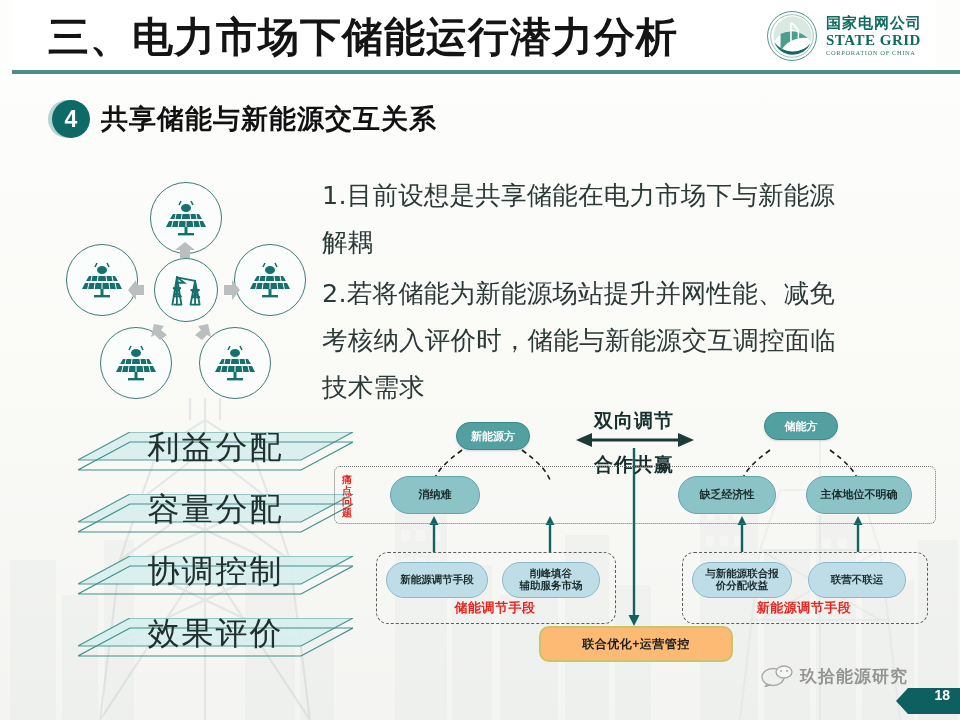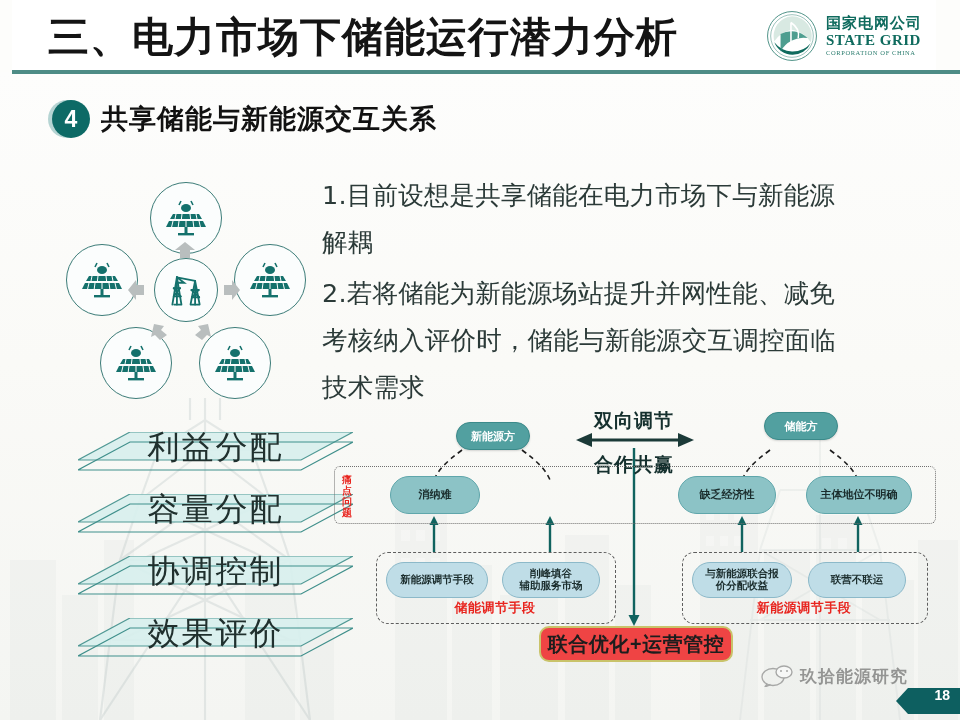--- a/index.html
+++ b/index.html
@@ -63,21 +63,21 @@
     font-family:"DejaVu Sans","Liberation Sans",sans-serif;}
 
   
   .flow{position:absolute;left:334px;top:404px;width:608px;height:262px;}
   .pill{position:absolute;border-radius:999px;display:flex;align-items:center;justify-content:center;
     font-family:Liberation Mono, monospace;font-weight:700;}
   .pill.dark{background:#52a0a0;border:1px solid #3b8a8a;color:#ffffff;font-size:11px;
     box-shadow:0 1px 2px rgba(0,0,0,.15);}
   .pill.mid{background:#8cc3c6;border:1px solid #5fa6ab;color:#1b2d2d;font-size:11px;line-height:13px;}
   .pill.light{background:#bfdde7;border:1px solid #8cb9c9;color:#1b2d2d;font-size:10.5px;line-height:12px;}
-  .pill.final{background:#ef4444;border:2px solid #c9c36a;color:#1d1d1d;font-size:20px;
+  .pill.final{background:#fdba74;border:2px solid #c9c36a;color:#1d1d1d;font-size:12px;
     border-radius:10px;letter-spacing:.5px;}
 
   .dashbox{position:absolute;border:1.6px dashed #5e5e5e;border-radius:12px;}
   .dotbox{position:absolute;border:1.6px dotted #6f6f6f;border-radius:6px;}
   .redlabel{position:absolute;color:#e8251f;font-weight:700;font-size:13px;letter-spacing:.5px;
     font-family:"DejaVu Sans","Liberation Sans",sans-serif;}
   .redvert{position:absolute;color:#e8251f;font-weight:700;font-size:10px;line-height:11px;
     width:14px;text-align:center;
     font-family:"DejaVu Sans","Liberation Sans",sans-serif;}
   .bidir-label{position:absolute;color:#15302e;font-weight:700;font-size:19px;text-align:center;

